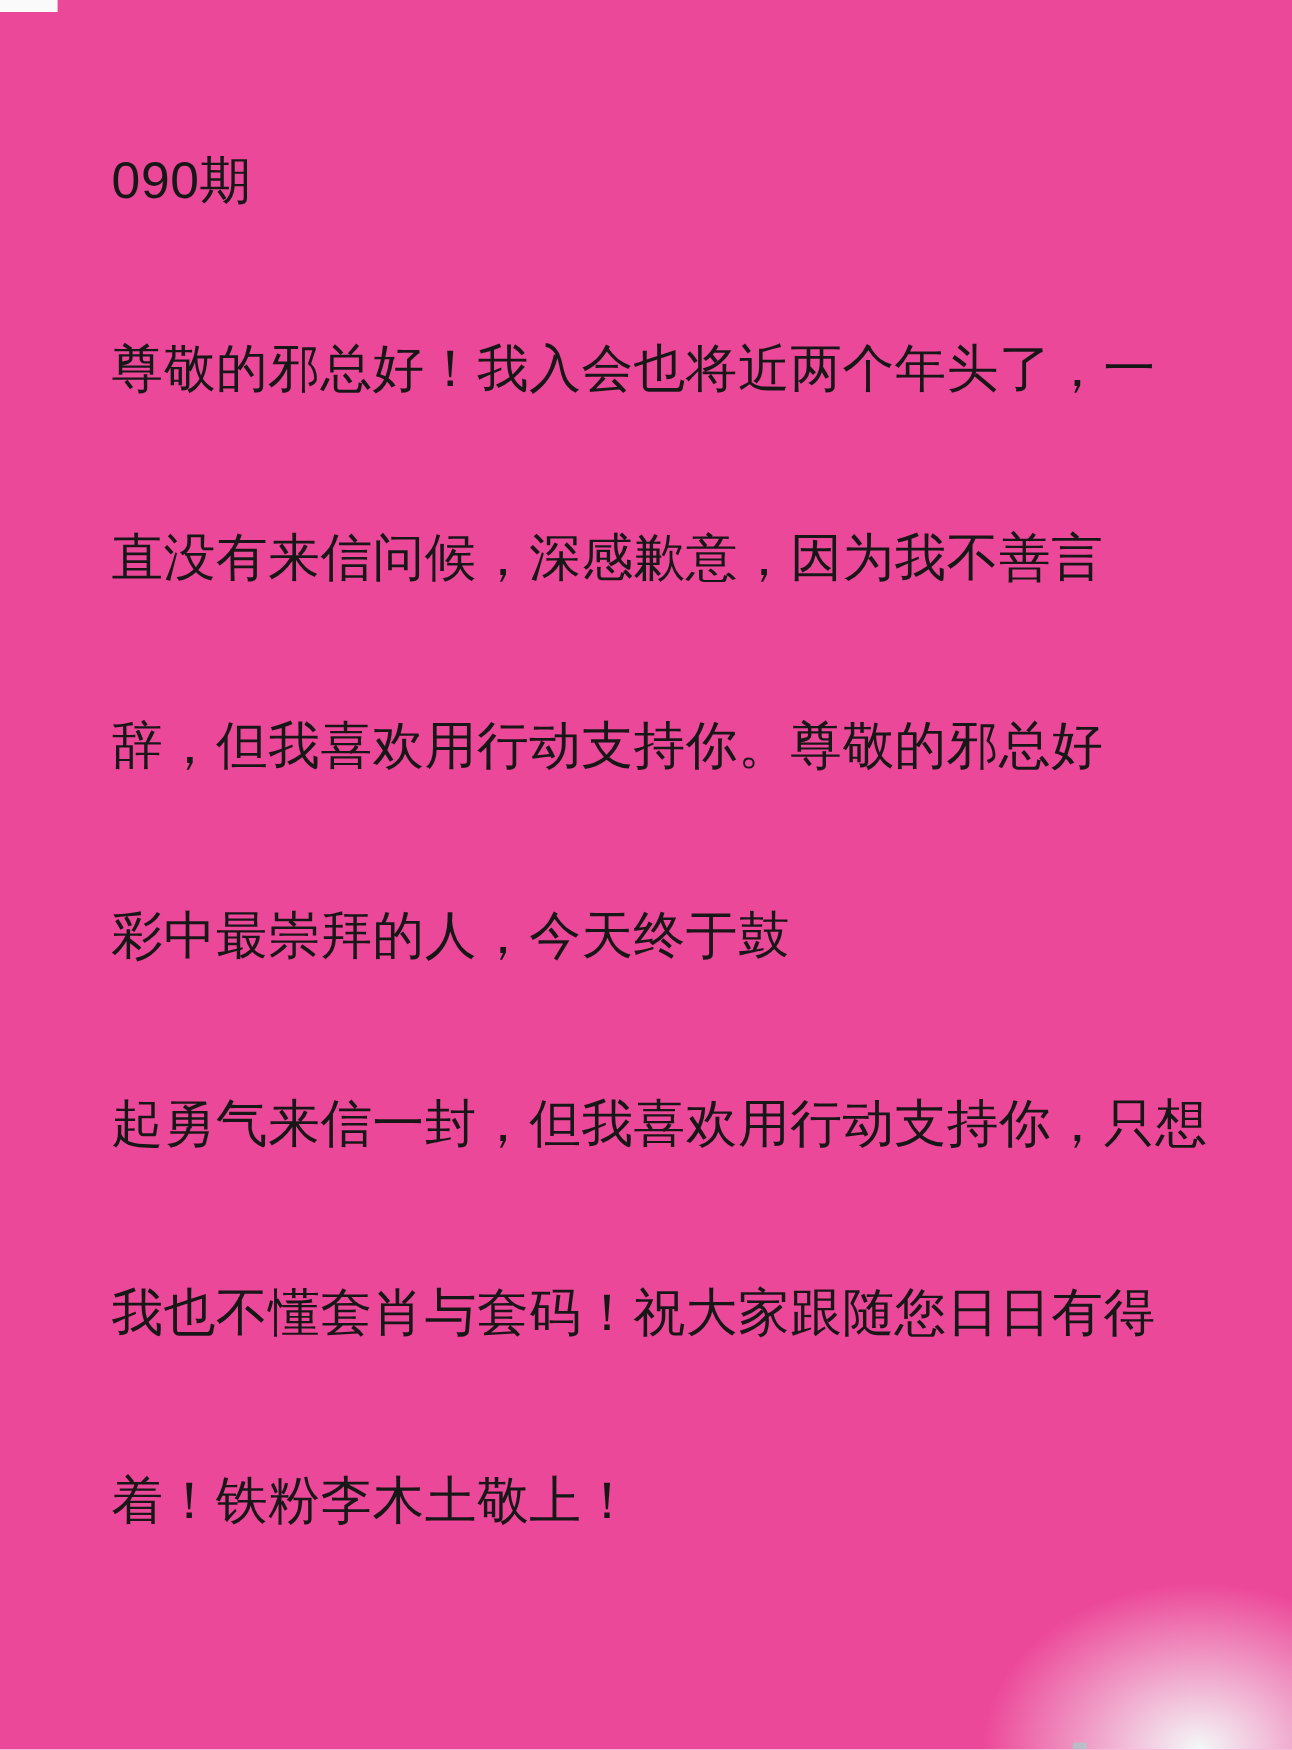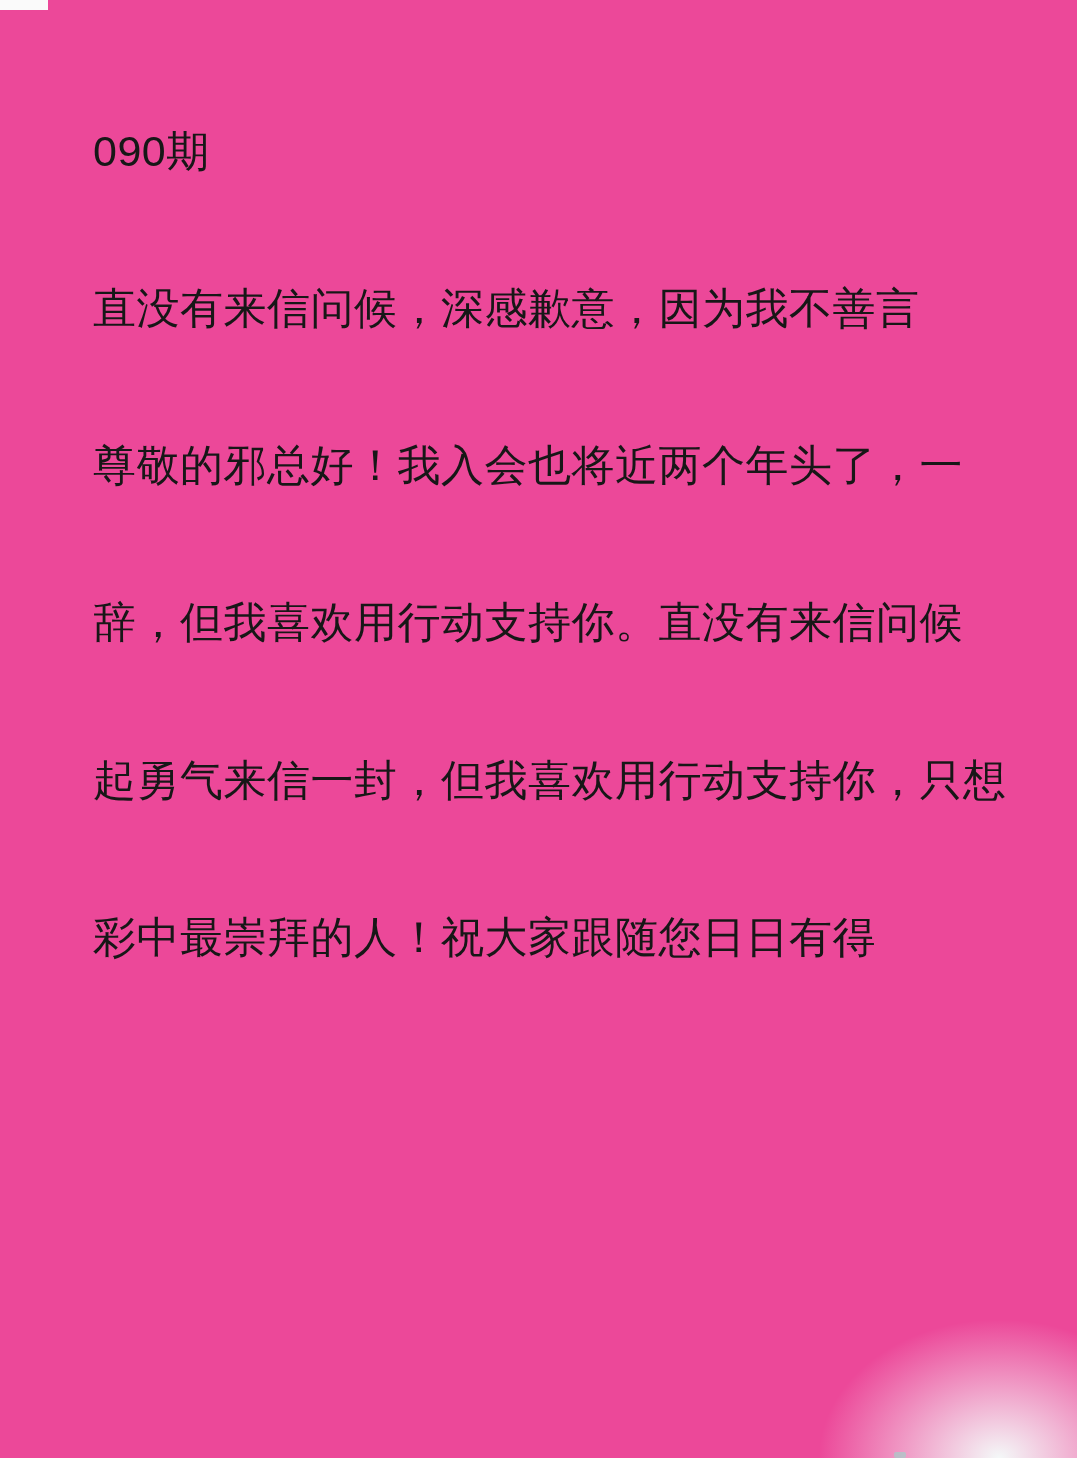--- a/index.html
+++ b/index.html
@@ -54,25 +54,27 @@
 </style>
 </head>
 <body>
 
 <div class="page">
 
   <div class="artifact-top-strip"></div>
 
   <div class="text-body">
     <div class="line">090期</div>
+    <div class="line">尊敬的邪总好！我入会也将近两个年头了，一</div>
     <div class="line">直没有来信问候，深感歉意，因为我不善言</div>
-    <div class="line">尊敬的邪总好！我入会也将近两个年头了，一</div>
-    <div class="line">辞，但我喜欢用行动支持你。直没有来信问候</div>
+    <div class="line">辞，但我喜欢用行动支持你。尊敬的邪总好</div>
+    <div class="line">彩中最崇拜的人，今天终于鼓</div>
     <div class="line">起勇气来信一封，但我喜欢用行动支持你，只想</div>
-    <div class="line">彩中最崇拜的人！祝大家跟随您日日有得</div>
+    <div class="line">我也不懂套肖与套码！祝大家跟随您日日有得</div>
+    <div class="line">着！铁粉李木土敬上！</div>
     
     
     
     
     
     
     
     
     
     

